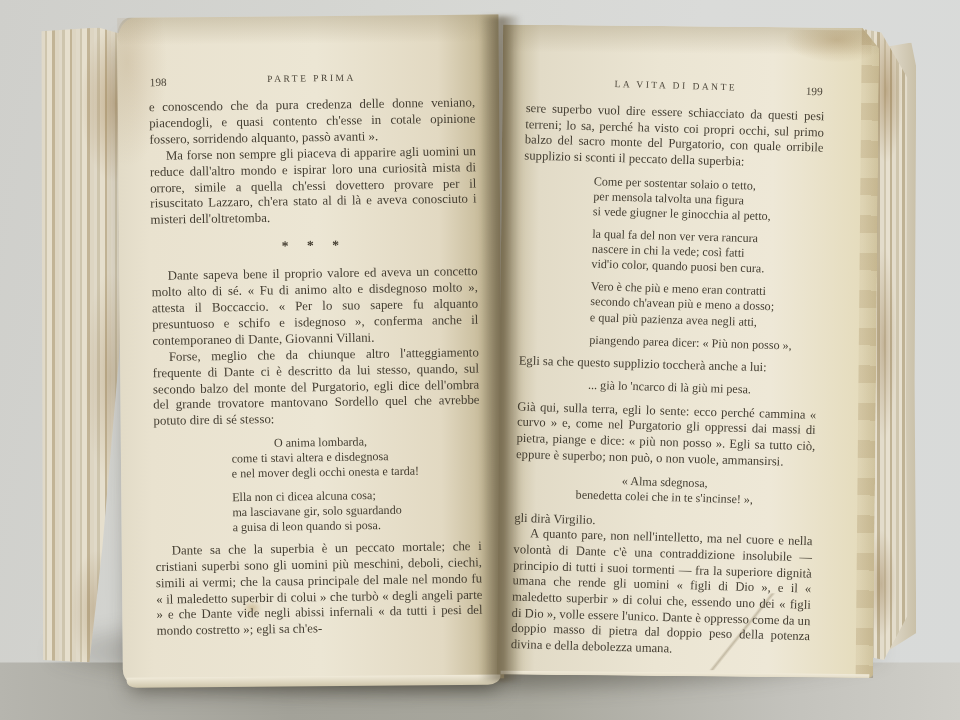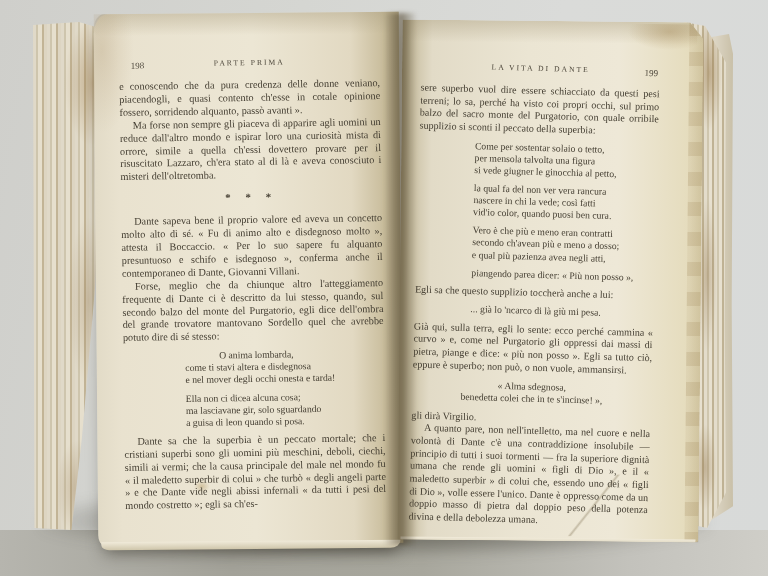--- a/index.html
+++ b/index.html
@@ -47,21 +47,21 @@
     border-radius:0 0 10px 8px / 0 0 7px 5px;}
   .gutter{position:absolute;left:383px;top:13px;width:34px;height:532px;
     background:linear-gradient(to right,transparent,rgba(86,75,52,.5) 44%,rgba(86,75,52,.58) 56%,transparent);
     filter:blur(2px);pointer-events:none;}
   
   .content{position:absolute;color:#433d31;text-align:justify;}
   .content-left{left:26px;top:44px;width:261px;font-size:10.3px;line-height:12.9px;transform:rotate(-0.35deg);}
   .content-right{left:15px;top:42px;width:239px;font-size:10.1px;line-height:12.7px;transform:rotate(1.05deg);}
   .runhead{position:relative;height:15px;margin-bottom:7px;font-size:7.6px;letter-spacing:2px;color:#4c463a;text-align:center;}
   .runhead .num{position:absolute;top:1px;font-size:9px;letter-spacing:0;}
-  .num-left{left:12px;} .num-right{right:2px;}
+  .num-left{left:1px;} .num-right{right:2px;}
   p{margin:0;text-indent:13px;}
   .noindent{text-indent:0;}
   .stars{text-align:center;font-weight:bold;font-size:11px;letter-spacing:6px;margin:9px 0 10px;text-indent:0;color:#43"3d"31;}
   .stars{color:#433d31;}
   .verse{margin:6px 0;font-size:9.7px;line-height:12.1px;text-align:left;}
   .content-left .verse{padding-left:62px;}
   .content-right .verse{padding-left:56px;}
   .verse .hang{padding-left:34px;}
   .verse.centered{padding-left:0;text-align:center;margin:7px 0;}
   

